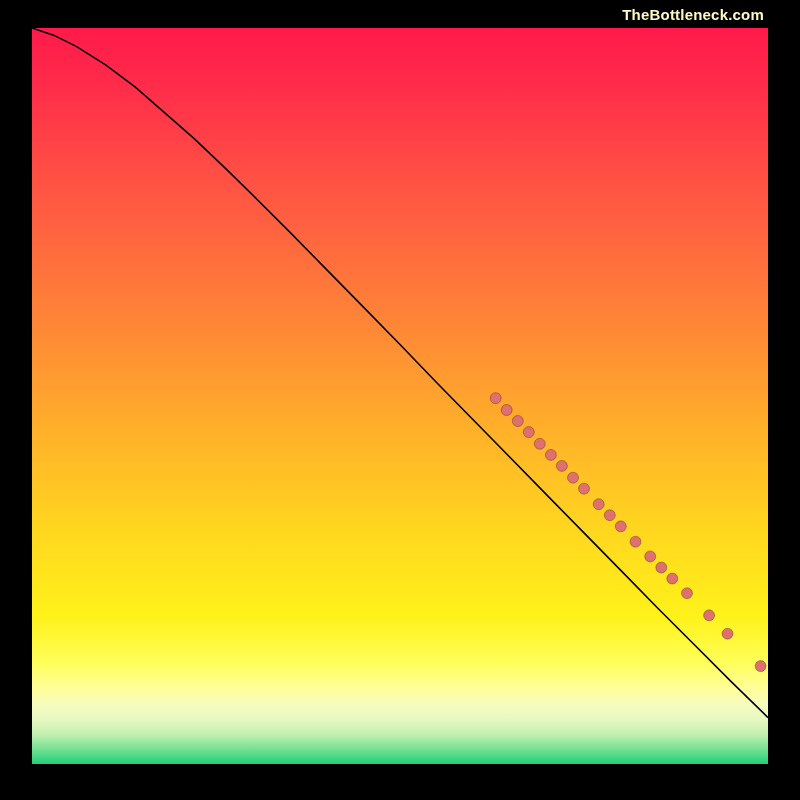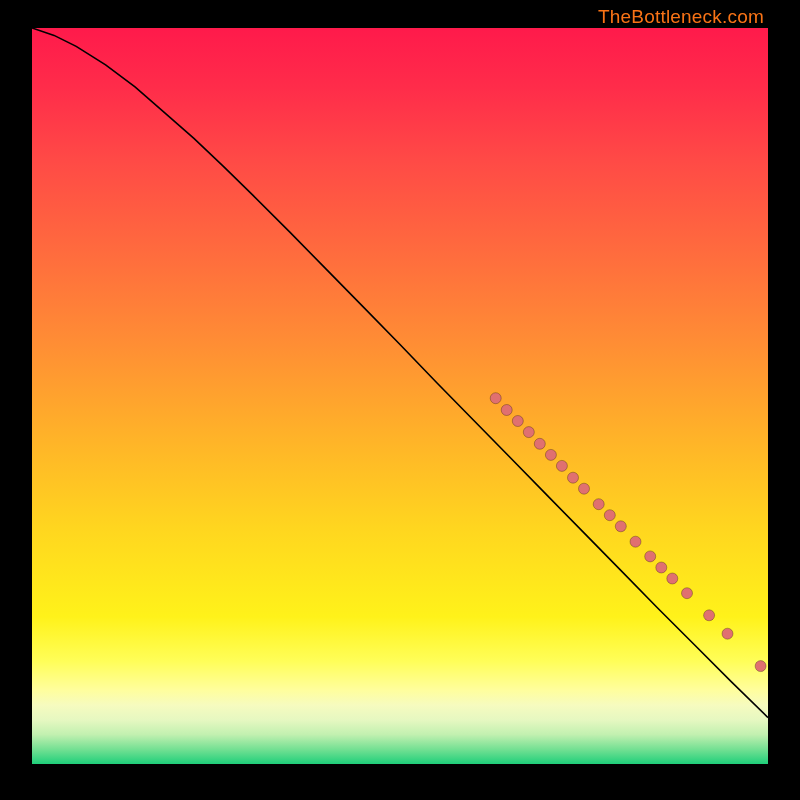--- a/index.html
+++ b/index.html
@@ -32,23 +32,23 @@
       #e6f8c1 94%,
       #c2f0b0 96%,
       #74e093 98%,
       #1fcf7a 100%
     );
   }
   .watermark {
     position: absolute;
     top: 6px;
     right: 36px;
-    color: #f97316;
-    font-size: 19px;
-    font-weight: 400;
+    color: #fef9c3;
+    font-size: 15px;
+    font-weight: 700;
     letter-spacing: 0.2px;
     user-select: none;
   }
   svg.plot {
     position: absolute;
     left: 0;
     top: 0;
     width: 736px;
     height: 736px;
   }

